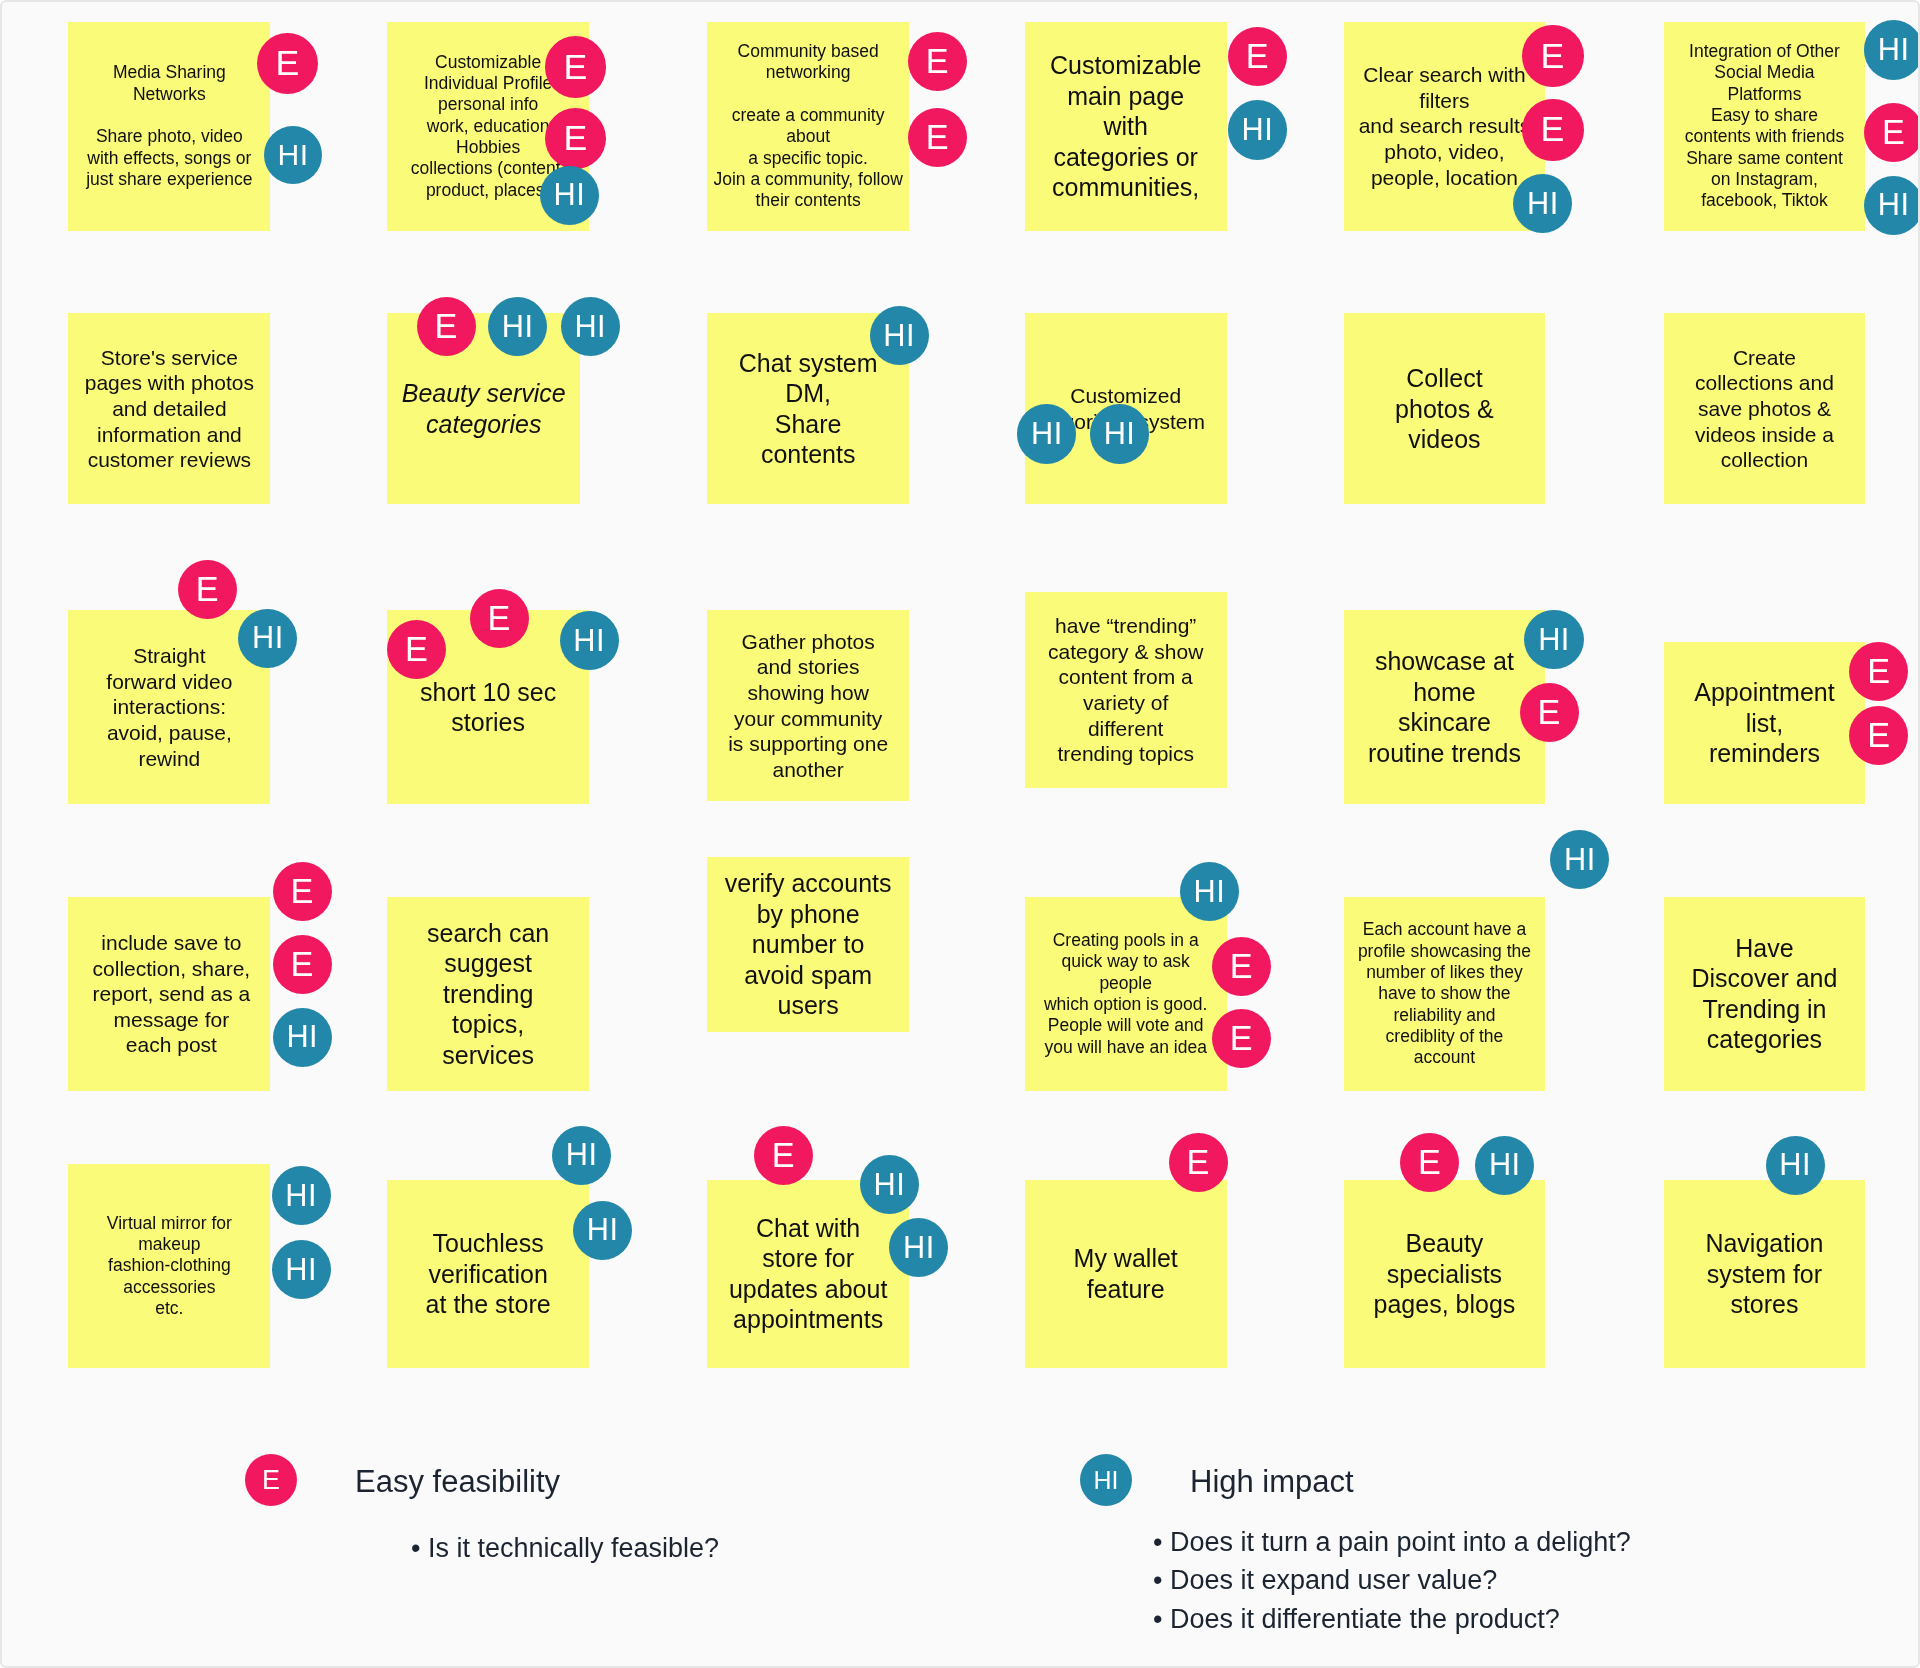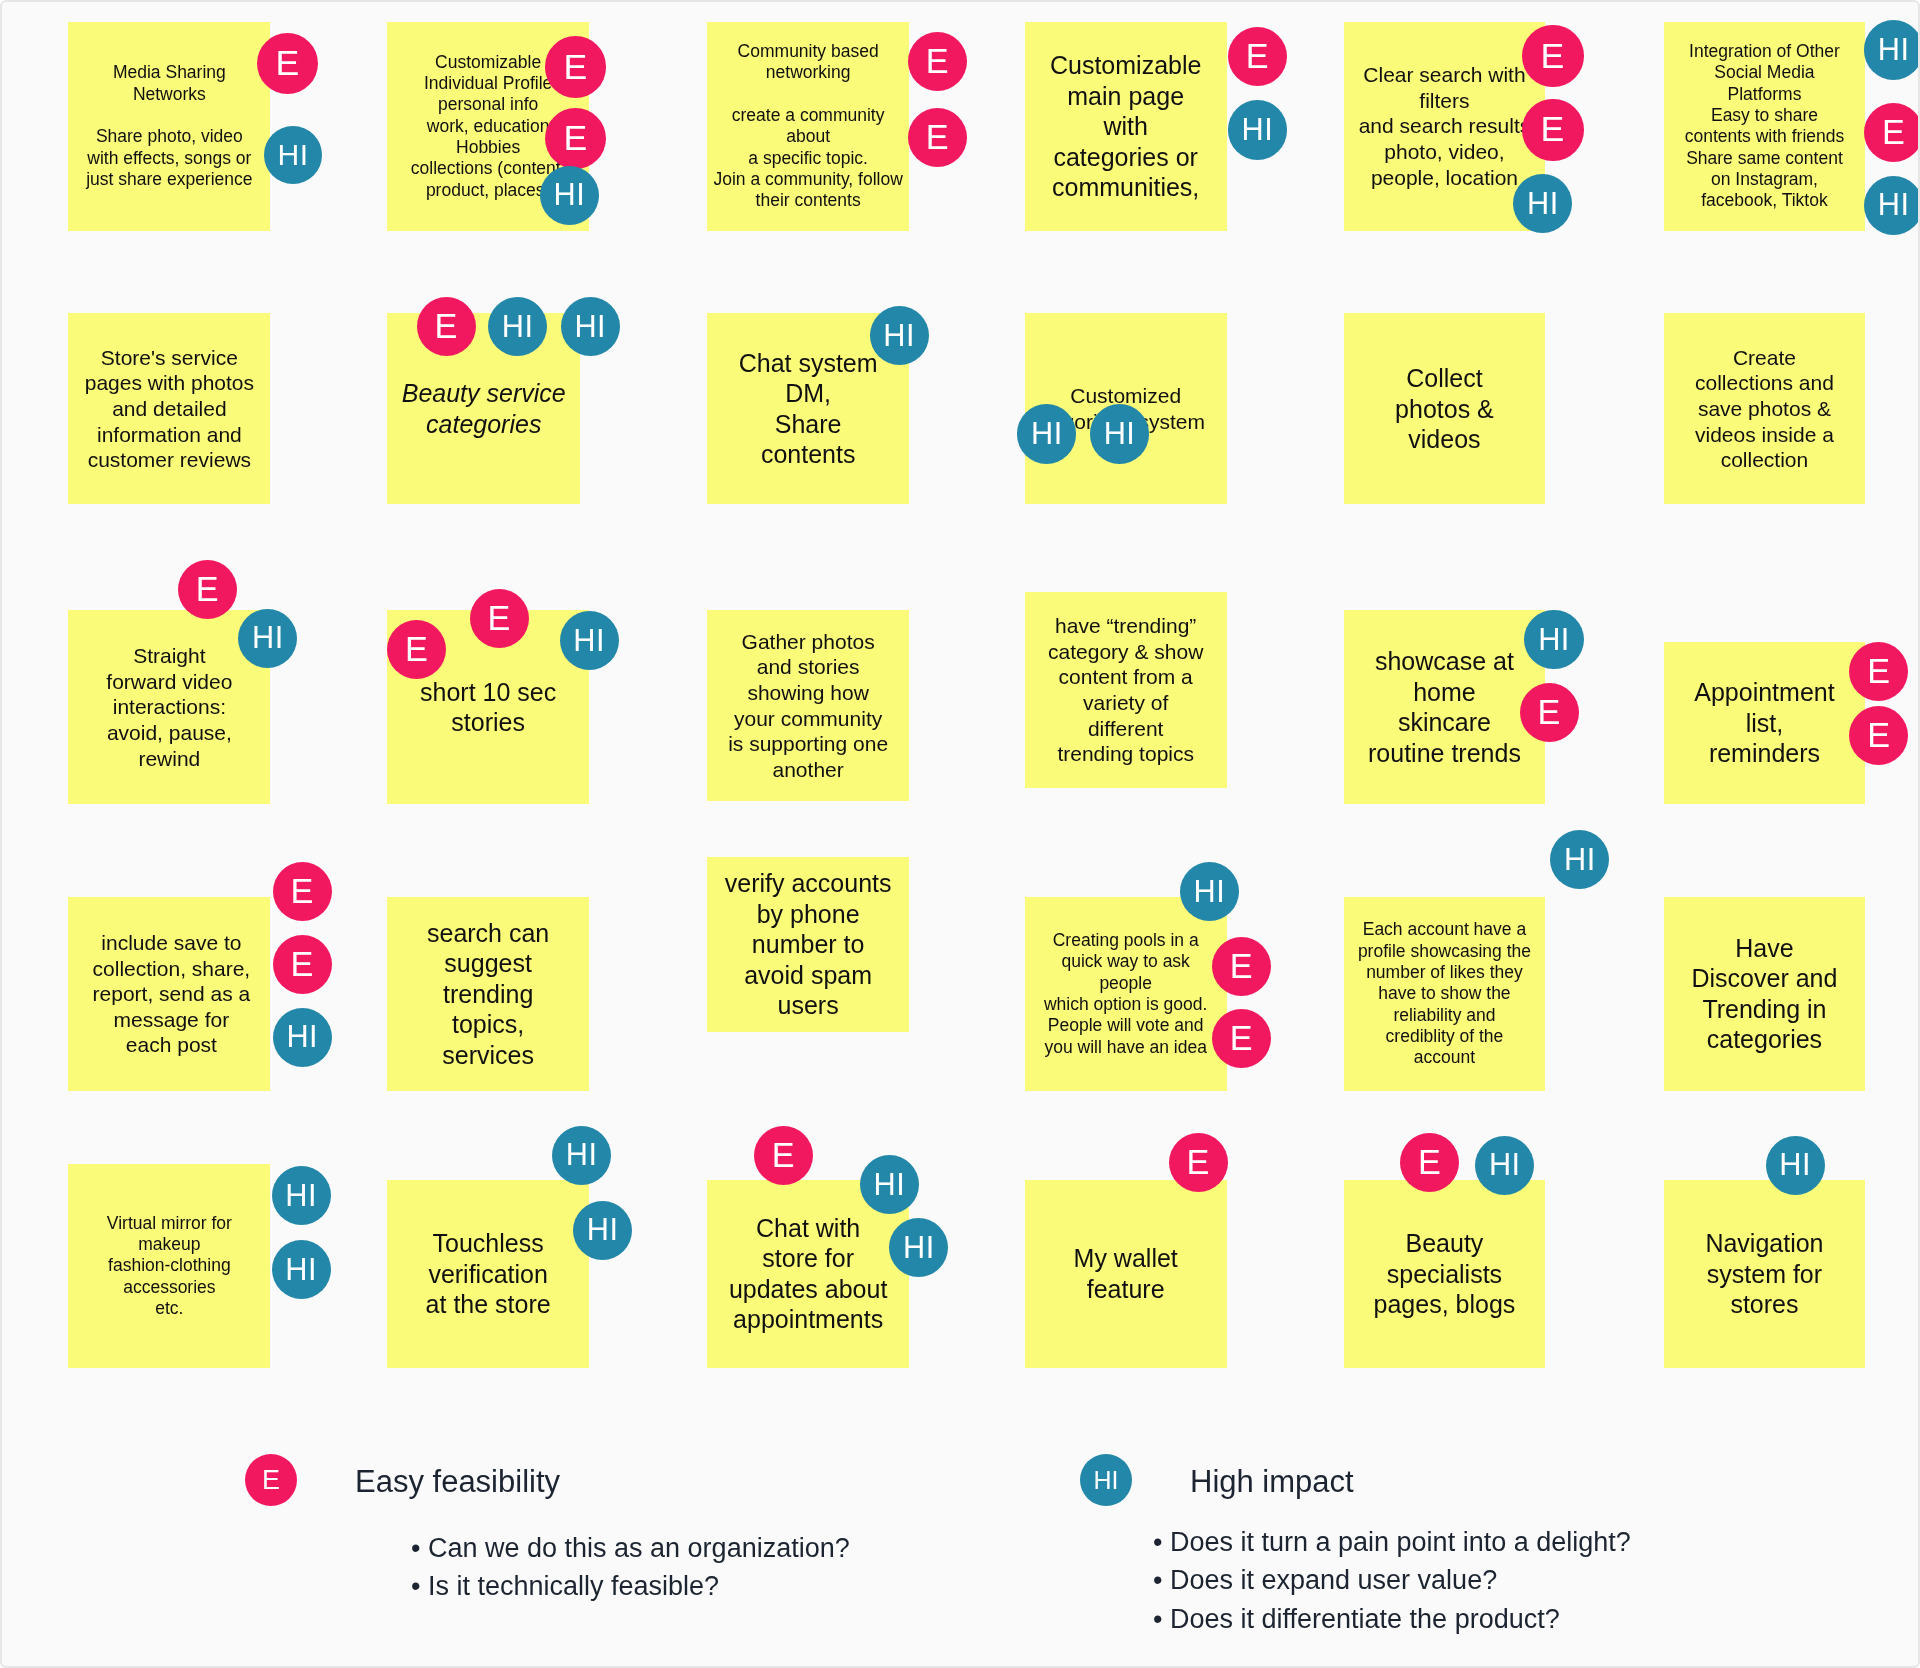--- a/index.html
+++ b/index.html
@@ -260,21 +260,20 @@
 
   <div class="legend-row" style="left:243px; top:1452px;">
     <div class="legend-badge e">
       <span>E</span>
     </div>
     <div class="legend-text">
       <div class="legend-title">Easy feasibility</div>
     </div>
   </div>
   <div style="position:absolute; left:343px; top:1527px;">
-    <div class="legend-bullet">• Can we do this as an organization?</div>
     <div class="legend-bullet">• Is it technically feasible?</div>
   </div>
 
   <div class="legend-row" style="left:1078px; top:1452px;">
     <div class="legend-badge hi">
       <span>HI</span>
     </div>
     <div class="legend-text">
       <div class="legend-title">High impact</div>
     </div>

